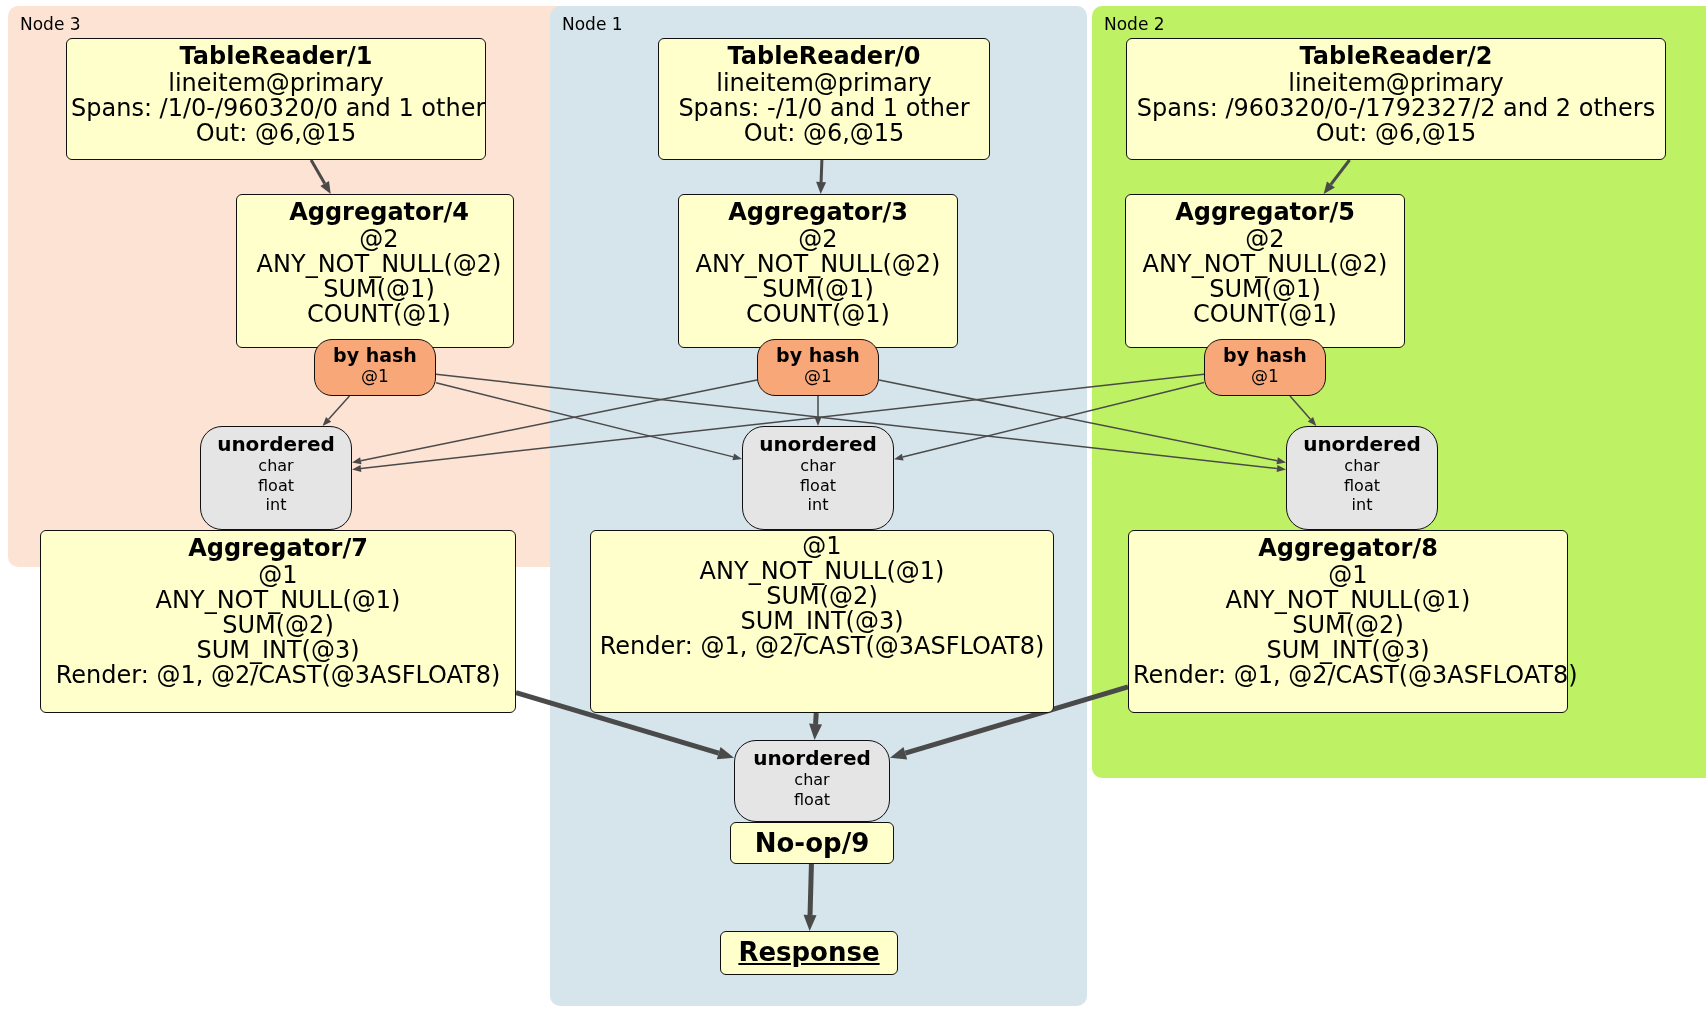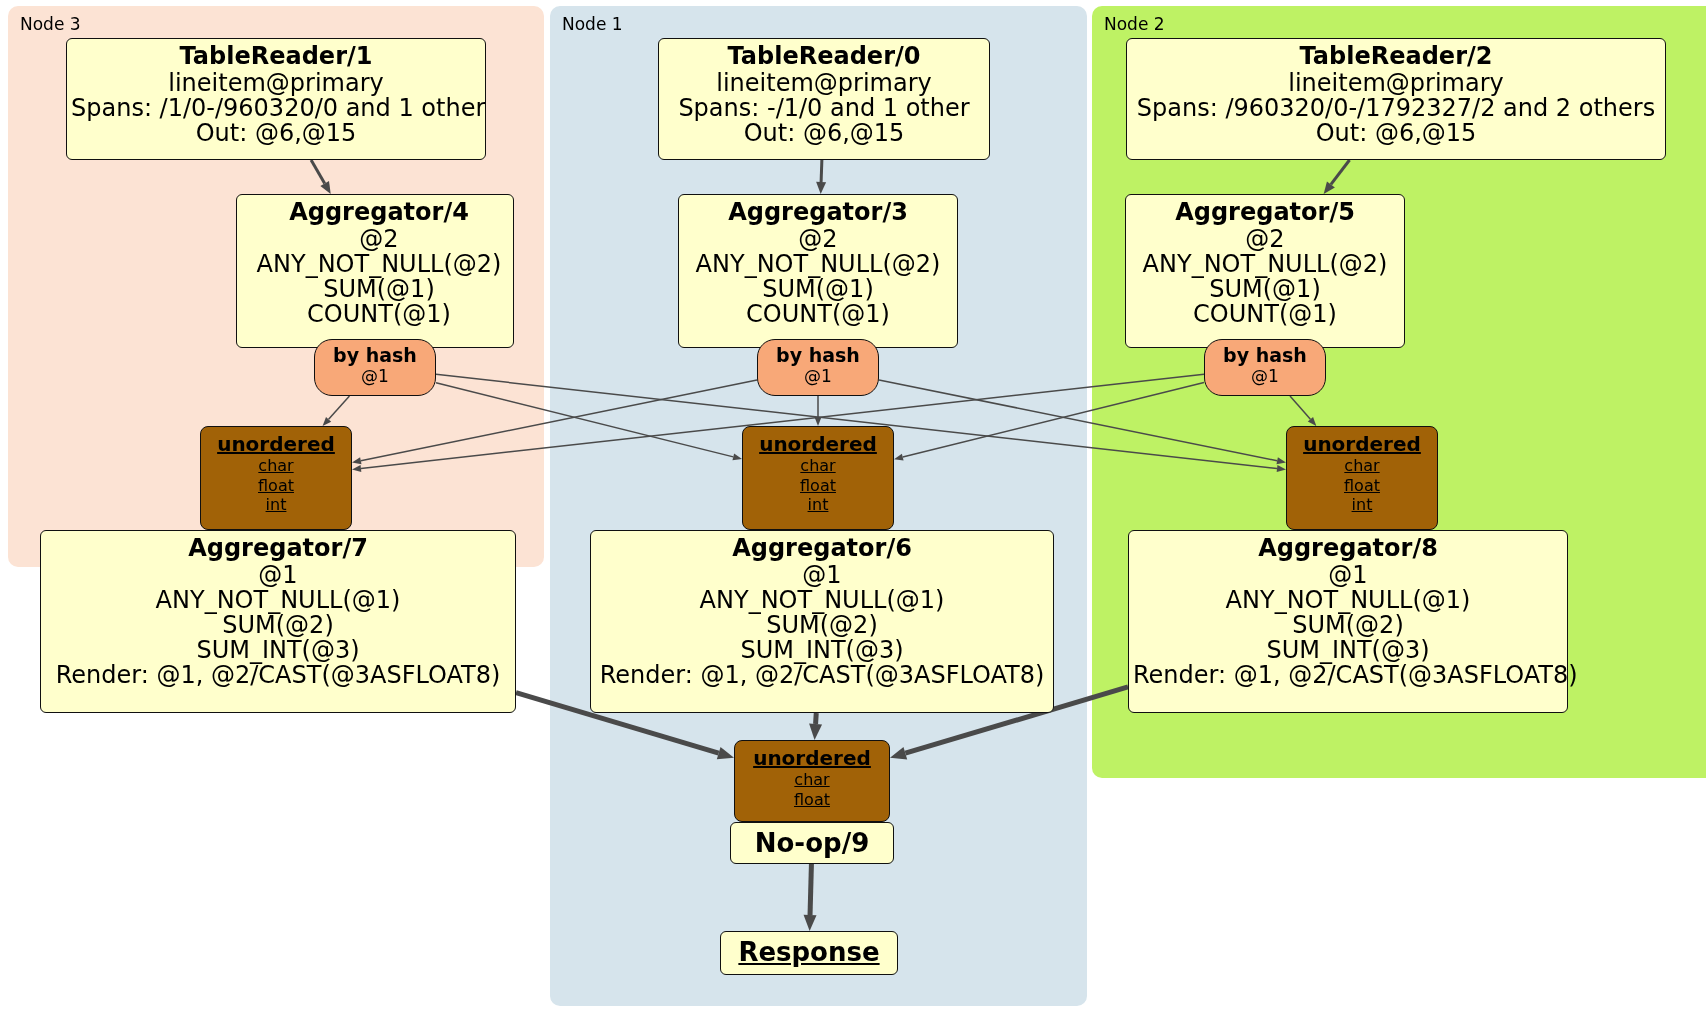--- a/index.html
+++ b/index.html
@@ -1,31 +1,31 @@
 <!DOCTYPE html>
 <html><head>
 <meta charset="utf-8">
 <style>
   html,body{margin:0;padding:0;background:#ffffff;}
   body{font-family:"DejaVu Sans","Liberation Sans",sans-serif;color:#000;}
   #canvas{position:relative;width:1706px;height:1016px;overflow:hidden;background:#ffffff;}
 
   .panel{position:absolute;border-radius:10px;z-index:0;}
-  #panel-node3{left:8px;top:6px;width:536px;height:561px;background:#FCE3D4;}
+  #panel-node3{left:8px;top:6px;width:536px;height:561px;background:#FCE3D4;padding-left:44px;}
   #panel-node1{left:550px;top:6px;width:537px;height:1000px;background:#D6E4EC;}
   #panel-node2{left:1092px;top:6px;width:606px;height:772px;background:#bef264;padding-left:48px;}
   .panel-label{position:absolute;left:12px;top:8px;font-size:17px;color:#000;}
 
   #edge-layer{position:absolute;left:0;top:0;z-index:1;}
 
   .node{position:absolute;box-sizing:border-box;border:1.8px solid #101010;
         text-align:center;padding:3px 4px;}
   .proc{background:#FFFFCC;border-radius:6px;z-index:2;}
   .router{background:#F8A878;border-radius:18px;z-index:3;}
-  .sync{background:#a16207;border-radius:8px;z-index:3;text-decoration:underline;}
+  .sync{background:#e5e5e5;border-radius:22px;z-index:3;}
   .title{font-weight:700;font-size:24px;line-height:1.22;white-space:nowrap;}
   .router .title{font-size:19px;line-height:1.15;padding-top:2px;}
   .sync .title{font-size:20px;line-height:1.15;padding-top:3px;}
   .big .title{font-size:26px;line-height:34px;}
   .ln{font-size:24px;line-height:25px;white-space:nowrap;}
   .router .ln{font-size:17px;line-height:19px;}
   .sync .ln{font-size:16px;line-height:19.5px;}
 
   
   #tr1 {left:66px;  top:38px;  width:420px; height:122px;}
@@ -198,21 +198,20 @@
   </div>
   <div class="node sync" id="sync6">
     <div class="title">unordered</div>
     <div>
         <div class="ln">char</div>
         <div class="ln">float</div>
         <div class="ln">int</div>
       </div>
   </div>
   <div class="node proc" id="agg6">
-    <div class="title">Aggregator/6</div>
     <div>
         <div class="ln">@1</div>
         <div class="ln">ANY_NOT_NULL(@1)</div>
         <div class="ln">SUM(@2)</div>
         <div class="ln">SUM_INT(@3)</div>
         <div class="ln">Render: @1, @2/CAST(@3ASFLOAT8)</div>
       </div>
   </div>
 
   <div class="node proc" id="tr2">

